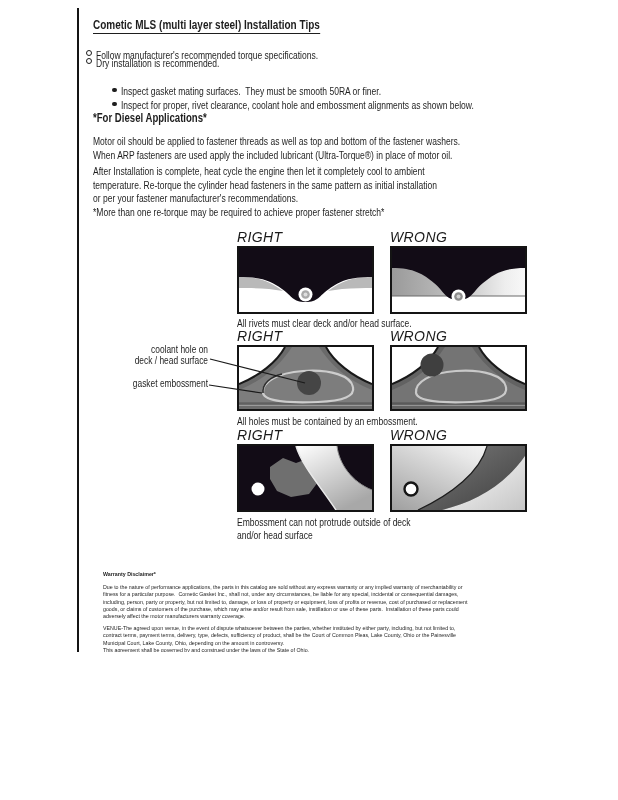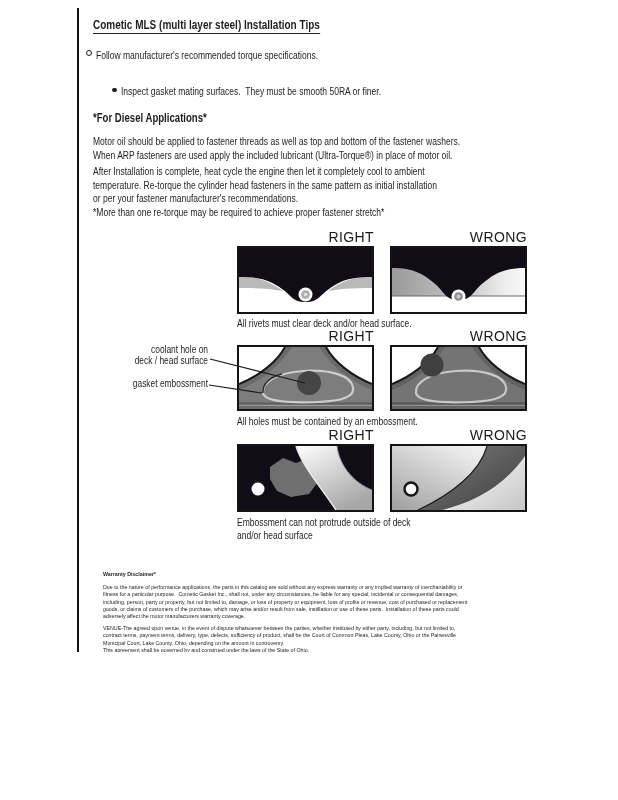--- a/index.html
+++ b/index.html
@@ -15,21 +15,21 @@
   .title-inner{display:inline-block;border-bottom:1.6px solid #1e1e1e;padding-bottom:1px;}
   .body-txt{font-size:11.5px;line-height:13.6px;white-space:pre;}
   .b-row{position:absolute;left:86px;white-space:nowrap;}
   .b-row.sub{left:112px;}
   .b-open{display:inline-block;width:4px;height:4px;border:1.2px solid #1e1e1e;border-radius:50%;
           vertical-align:3px;margin-right:4px;}
   .b-fill{display:inline-block;width:4.5px;height:4.5px;background:#1e1e1e;border-radius:50%;
           vertical-align:3px;margin-right:4px;}
   .b-text{display:inline-block;font-size:11.5px;white-space:pre;}
   .diesel-head{left:93px;top:111px;font-size:12px;font-weight:bold;white-space:nowrap;}
-  .diag-label{width:137px;text-align:right;font-size:14px;letter-spacing:.4px;color:#1a1a1a;}
+  .diag-label{width:137px;text-align:left;font-size:14px;letter-spacing:.4px;color:#1a1a1a;font-style:italic;}
   .diag-box{border:2px solid #141414;background:#fff;line-height:0;}
   .diag-box svg{display:block;}
   .caption{font-size:11.5px;line-height:12.8px;white-space:pre;}
   .annot{font-size:10.5px;line-height:11px;text-align:right;white-space:pre;width:112px;left:96px;}
   .warranty{left:103px;top:571px;width:500px;font-size:6px;line-height:7.2px;}
   .warranty .wp{white-space:pre;margin:0 0 5px 0;}
   .warranty .wh{font-weight:bold;margin:0 0 6px 0;white-space:pre;}
   .footer-code{left:387px;top:760px;font-size:13.5px;letter-spacing:.3px;color:#8b5cf6;white-space:nowrap;}
   .overlay{position:absolute;left:0;top:0;pointer-events:none;z-index:6;}
 </style>
@@ -38,21 +38,23 @@
 
 <div class="page">
 
   <div class="edge-line"></div>
 
   <div class="abs title">
     <span class="title-inner cond">Cometic MLS (multi layer steel) Installation Tips</span>
   </div>
 
   <div class="b-row" style="top:45px"><span class="b-open"></span><span class="b-text cond">Follow manufacturer's recommended torque specifications.</span></div>
+  <div class="b-row" style="top:53px"><span class="b-open"></span><span class="b-text cond">Dry installation is recommended.</span></div>
   <div class="b-row sub" style="top:81px"><span class="b-fill"></span><span class="b-text cond">Inspect gasket mating surfaces.  They must be smooth 50RA or finer.</span></div>
+  <div class="b-row sub" style="top:95px"><span class="b-fill"></span><span class="b-text cond">Inspect for proper, rivet clearance, coolant hole and embossment alignments as shown below.</span></div>
 
   <div class="abs diesel-head"><span class="cond80" style="display:inline-block">*For Diesel Applications*</span></div>
   <div class="abs body-txt cond" style="left:93px;top:135px">Motor oil should be applied to fastener threads as well as top and bottom of the fastener washers.
 When ARP fasteners are used apply the included lubricant (Ultra-Torque®) in place of motor oil.</div>
   <div class="abs body-txt cond" style="left:93px;top:165px">After Installation is complete, heat cycle the engine then let it completely cool to ambient
 temperature. Re-torque the cylinder head fasteners in the same pattern as initial installation
 or per your fastener manufacturer's recommendations.</div>
   <div class="abs body-txt cond" style="left:93px;top:206px">*More than one re-torque may be required to achieve proper fastener stretch*</div>
 
   <div class="abs diag-label" style="left:237px;top:229px">RIGHT</div>

